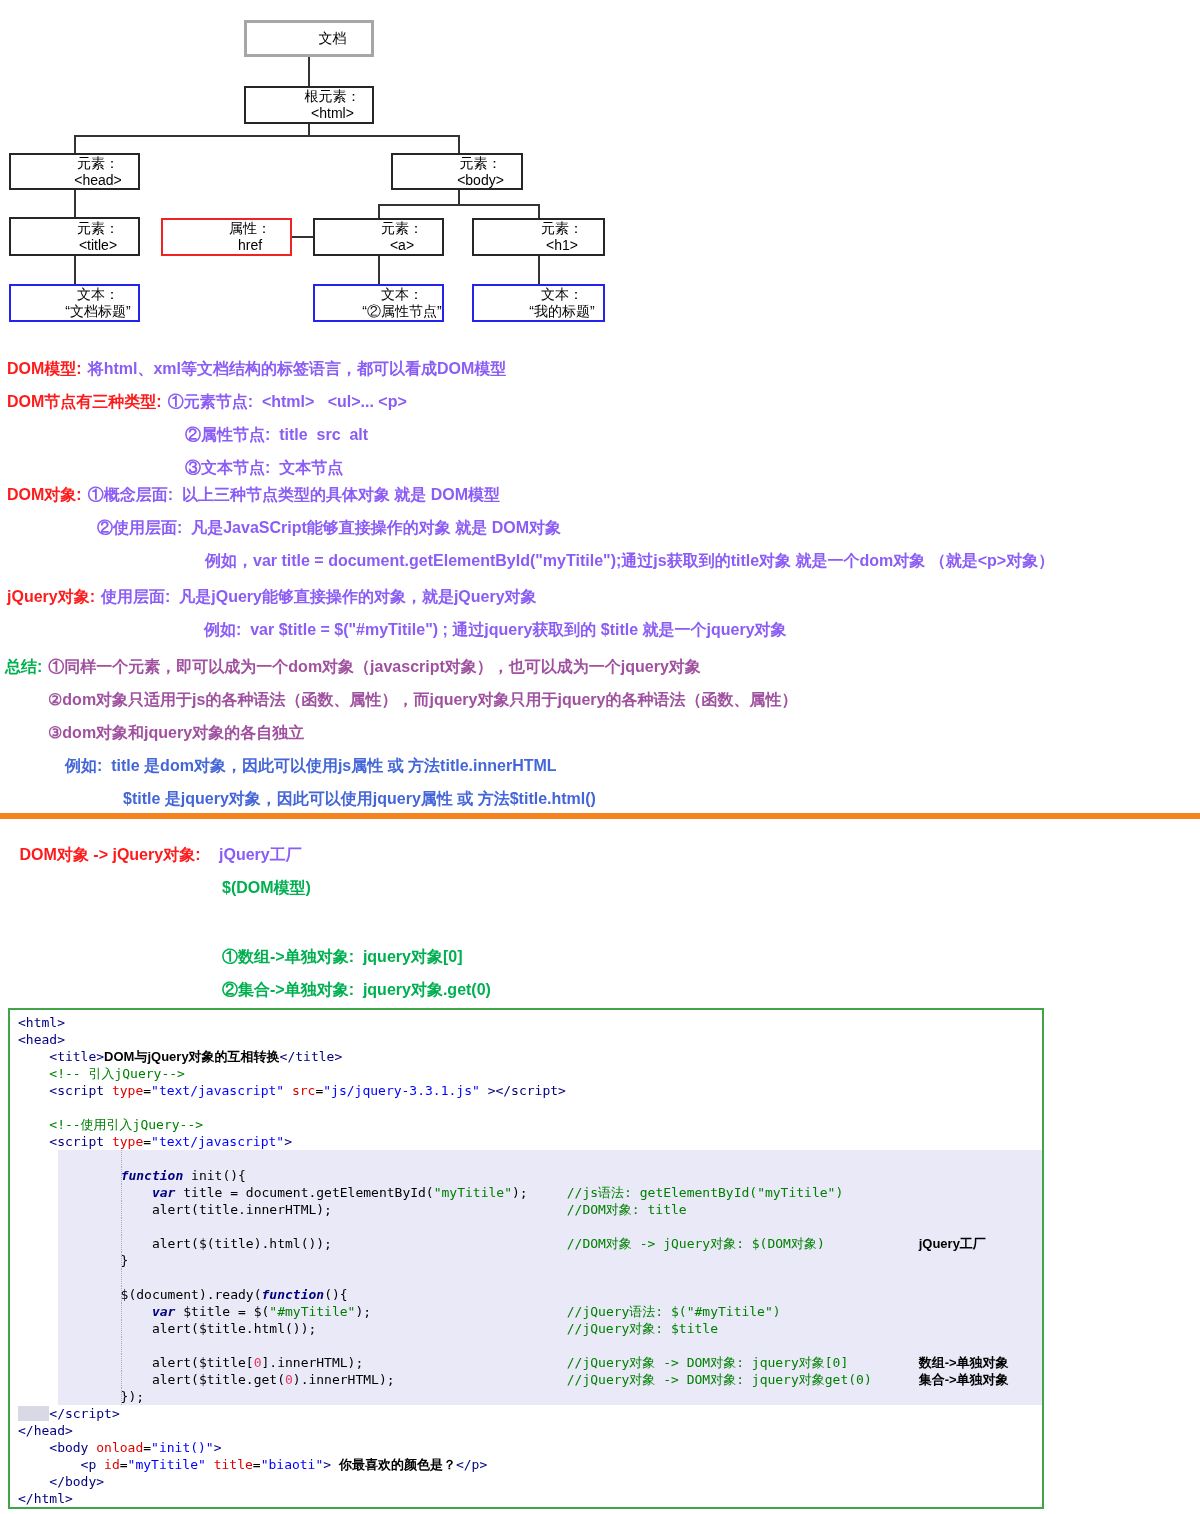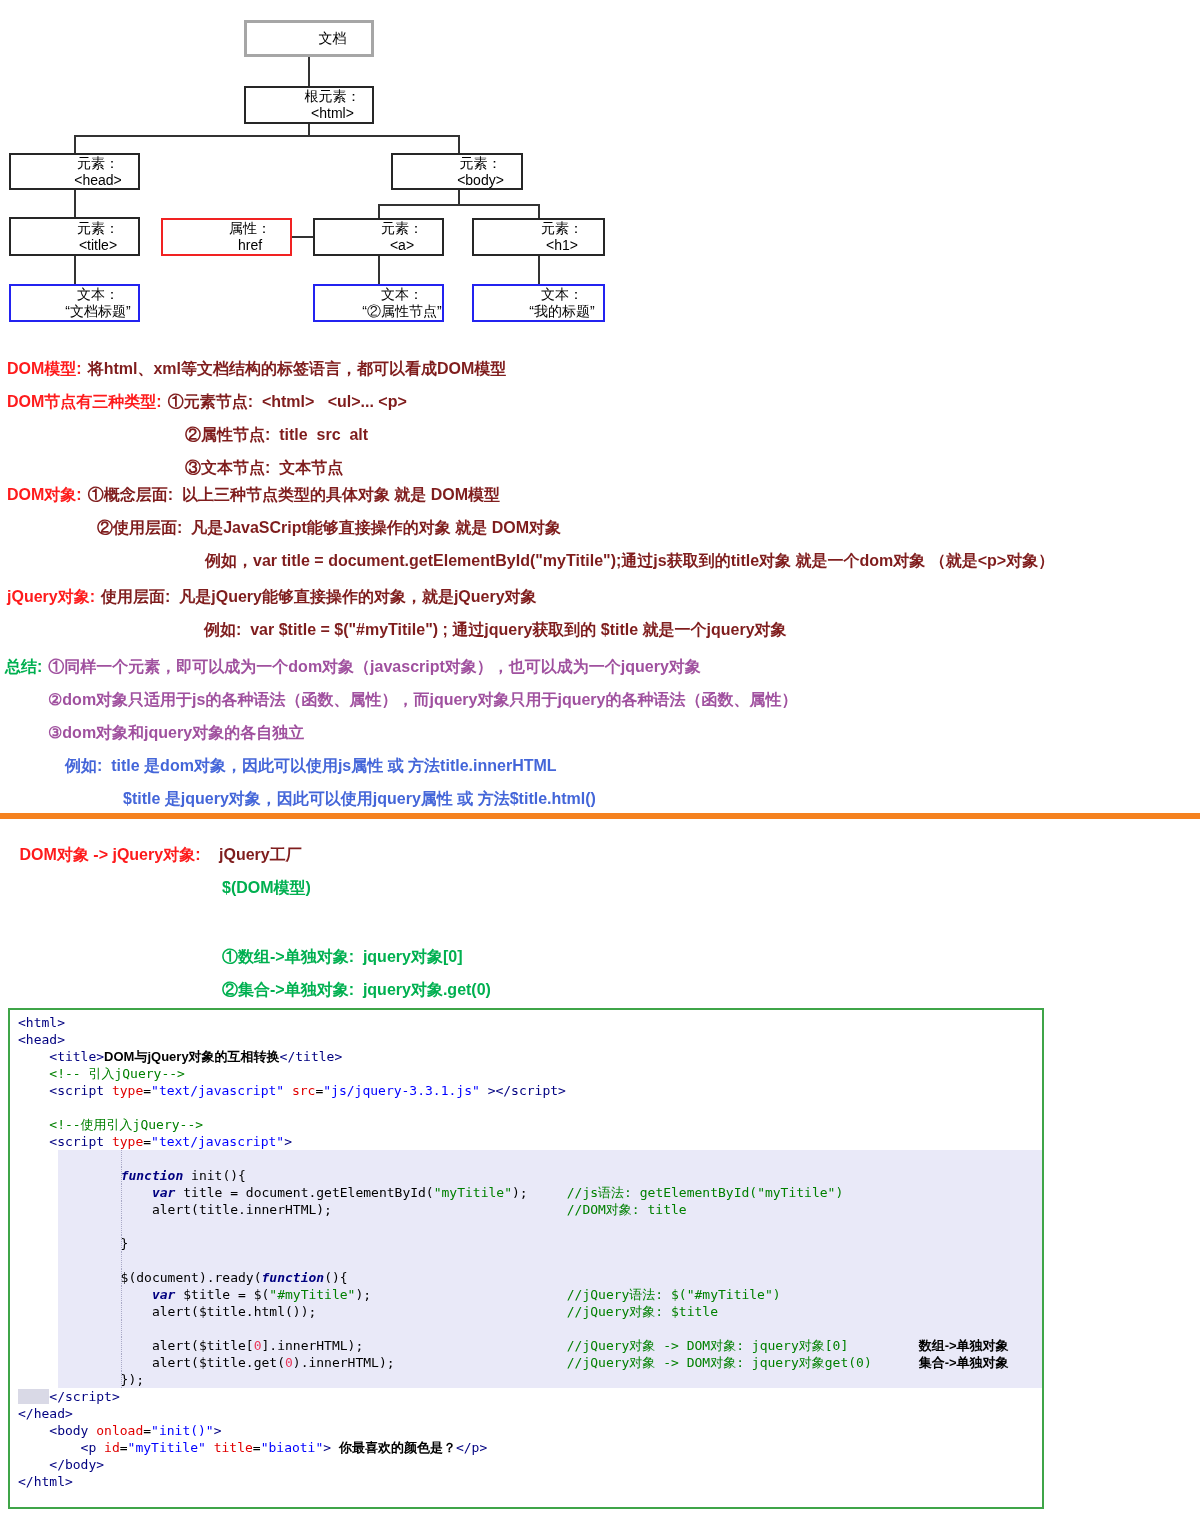--- a/index.html
+++ b/index.html
@@ -38,21 +38,21 @@
   #l14{left:538px;top:256px;width:2px;height:28px}
 
   
   .note{position:absolute;font-weight:bold;font-size:16px;line-height:19px;
         color:#000;white-space:pre;}
   .lbl{margin-right:6px;text-align:center;}
   .red{color:#fe1b1c}
   .green{color:#00b050}
   .purple{color:#a0519f}
   .blue{color:#4466d9}
-  .black{color:#7f1d1d}
+  .black{color:#8b5cf6}
   .nl1{top:359px;left:7px}
   .nl2{top:392px;left:7px}
   .nl3{top:425px;left:185px}
   .nl4{top:458px;left:185px}
   .nl5{top:485px;left:7px}
   .nl6{top:518px;left:97px}
   .nl7{top:551px;left:205px}
   .nl8{top:587px;left:7px}
   .nl9{top:620px;left:204px}
   .nl10{top:657px;left:5px}
@@ -186,20 +186,21 @@
         <div class="code-line"><span class="cmt">    &lt;!-- 引入jQuery--&gt;</span></div>
         <div class="code-line"><span class="tag">    &lt;script </span><span class="attr">type</span><span class="plain">=</span><span class="val">"text/javascript"</span><span class="plain"> </span><span class="attr">src</span><span class="plain">=</span><span class="val">"js/jquery-3.3.1.js"</span><span class="tag"> &gt;&lt;/script&gt;</span></div>
         <div class="code-line">&nbsp;</div>
         <div class="code-line"><span class="cmt">    &lt;!--使用引入jQuery--&gt;</span></div>
         <div class="code-line"><span class="tag">    &lt;script </span><span class="attr">type</span><span class="plain">=</span><span class="val">"text/javascript"</span><span class="tag">&gt;</span></div>
         <div class="code-line hl">&nbsp;</div>
         <div class="code-line hl"><span class="plain">        </span><span class="kw">function</span><span class="plain"> init(){</span></div>
         <div class="code-line hl"><span class="plain">            </span><span class="kw">var</span><span class="plain"> title = document.getElementById(</span><span class="str">"myTitile"</span><span class="plain">);     </span><span class="cmt">//js语法: getElementById("myTitile")</span></div>
         <div class="code-line hl"><span class="plain">            alert(title.innerHTML);                              </span><span class="cmt">//DOM对象: title</span></div>
         <div class="code-line hl">&nbsp;</div>
+        <div class="code-line hl"><span class="plain">            alert($(title).html());                              </span><span class="cmt">//DOM对象 -&gt; jQuery对象: $(DOM对象)</span><span class="plain">            </span><span class="b">jQuery工厂</span></div>
         <div class="code-line hl"><span class="plain">        }</span></div>
         <div class="code-line hl">&nbsp;</div>
         <div class="code-line hl"><span class="plain">        $(document).ready(</span><span class="kw">function</span><span class="plain">(){</span></div>
         <div class="code-line hl"><span class="plain">            </span><span class="kw">var</span><span class="plain"> $title = $(</span><span class="str">"#myTitile"</span><span class="plain">);                         </span><span class="cmt">//jQuery语法: $("#myTitile")</span></div>
         <div class="code-line hl"><span class="plain">            alert($title.html());                                </span><span class="cmt">//jQuery对象: $title</span></div>
         <div class="code-line hl">&nbsp;</div>
         <div class="code-line hl"><span class="plain">            alert($title[</span><span class="num">0</span><span class="plain">].innerHTML);                          </span><span class="cmt">//jQuery对象 -&gt; DOM对象: jquery对象[0]</span><span class="plain">         </span><span class="b">数组-&gt;单独对象</span></div>
         <div class="code-line hl"><span class="plain">            alert($title.get(</span><span class="num">0</span><span class="plain">).innerHTML);                      </span><span class="cmt">//jQuery对象 -&gt; DOM对象: jquery对象get(0)</span><span class="plain">      </span><span class="b">集合-&gt;单独对象</span></div>
         <div class="code-line hl"><span class="plain">        });</span></div>
         <div class="code-line"><span class="selpad">    </span><span class="tag">&lt;/script&gt;</span></div>

